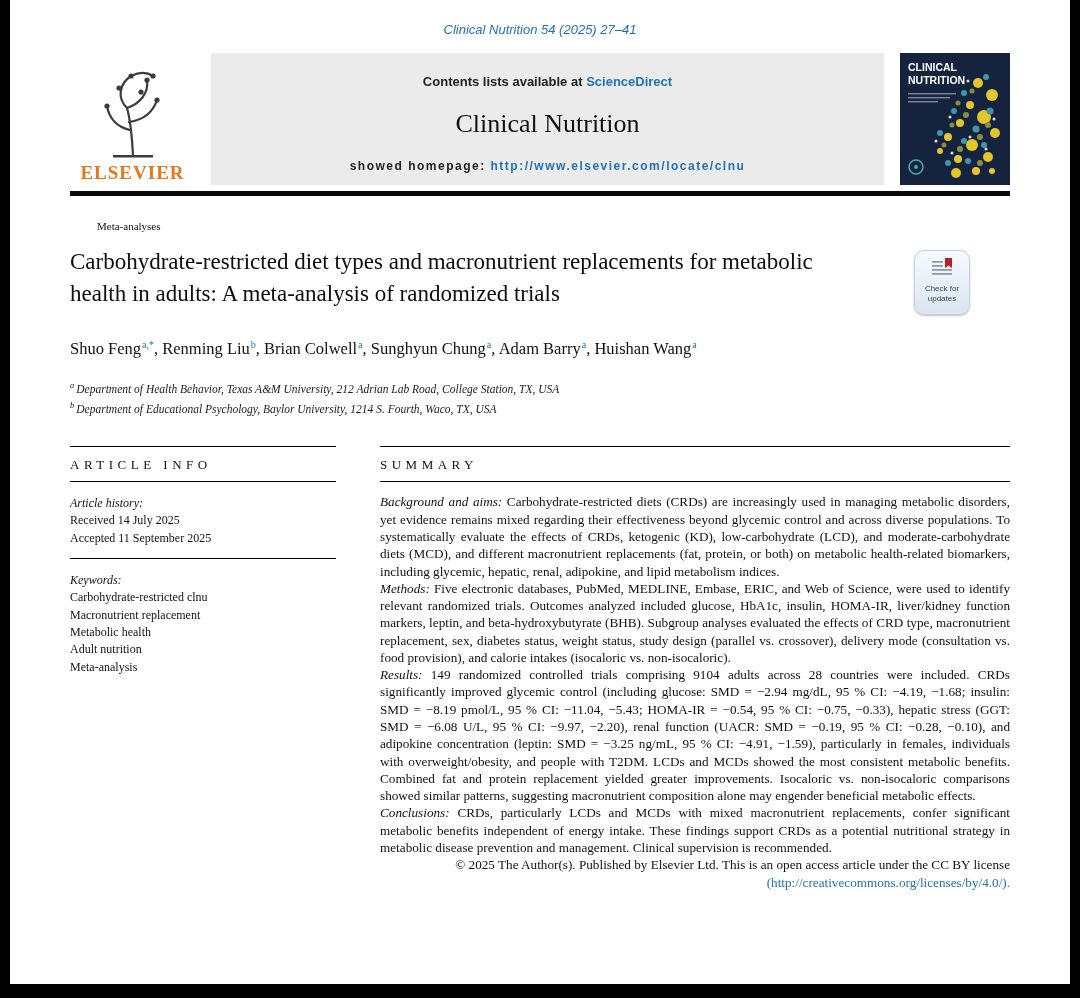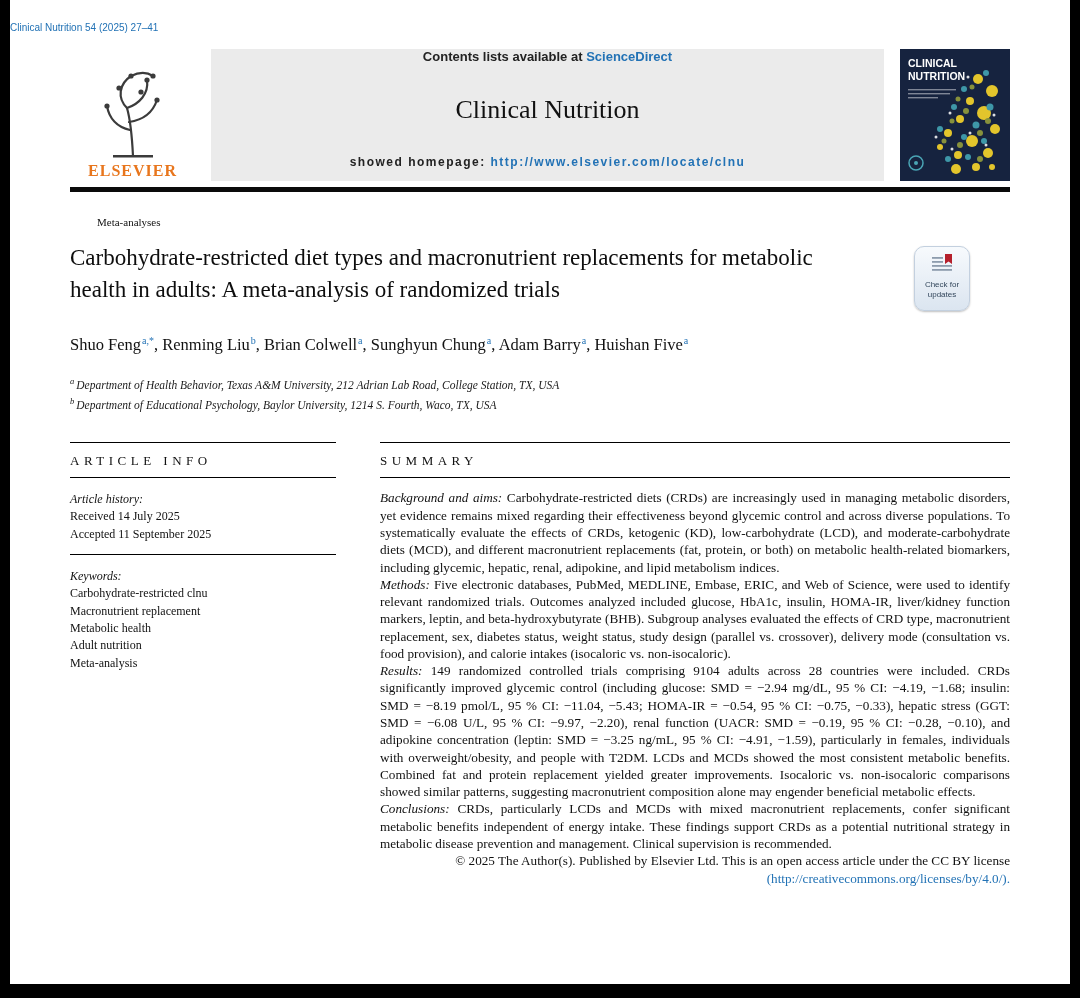--- a/index.html
+++ b/index.html
@@ -1,26 +1,26 @@
 <!DOCTYPE html>
 <html><head>
 <meta charset="utf-8">
 <style>
   * { margin:0; padding:0; box-sizing:border-box; }
   html, body { width:1080px; height:998px; }
   body { background:#000; position:relative; font-family:"Liberation Serif", serif; color:#111; overflow:hidden; }
   .page { position:absolute; left:10px; right:10px; top:0; bottom:14px; background:#fff; overflow:hidden; }
   .content { padding:0 60px; }
 
-  .citation { text-align:left; padding-top:22px; font-family:"Liberation Sans", sans-serif; font-size:10px; color:#2272b5; }
+  .citation { text-align:center; padding-top:22px; font-family:"Liberation Sans", sans-serif; font-size:13px; color:#2272b5;font-style:italic; }
 
   .header-row { display:flex; margin-top:16px; height:132px; align-items:stretch; }
   .logo-box { width:125px; display:flex; flex-direction:column; align-items:center; justify-content:flex-end; padding-bottom:1px; }
-  .elsevier-wordmark { font-family:"Liberation Serif", serif; font-weight:bold; color:#e8761d; font-size:16px; letter-spacing:1px; margin-top:2px; }
-  .gray-box { flex:1; background:#ebebeb; margin:0 16px; display:flex; flex-direction:column; justify-content:space-between; text-align:center; padding:0 8px 12px; }
+  .elsevier-wordmark { font-family:"Liberation Serif", serif; font-weight:bold; color:#e8761d; font-size:19px; letter-spacing:1px; margin-top:2px; }
+  .gray-box { flex:1; background:#ebebeb; margin:0 16px; display:flex; flex-direction:column; justify-content:space-between; text-align:center; padding:21px 8px 12px; }
   .contents-line { font-family:"Liberation Sans", sans-serif; font-size:13px; font-weight:bold; color:#222; }
   .journal-name { font-family:"Liberation Serif", serif; font-size:26px; color:#111; }
   .homepage-line { font-family:"Liberation Sans", sans-serif; font-size:12px; font-weight:bold; letter-spacing:1.5px; color:#222; }
   .link { color:#2272b5; text-decoration:none; cursor:pointer; }
   .cover-box { width:110px; }
 
   .black-rule { height:5px; background:#0a0a0a; margin-top:6px; }
 
   .section-label { margin-top:24px; font-size:11px;margin-left:27px; }
 
@@ -178,21 +178,21 @@
         </div>
       </div>
     </div>
 
     <div class="authors">
       <span class="author"><span>Shuo Feng</span><sup>a,*</sup><span>,</span></span>
       <span class="author"><span>Renming Liu</span><sup>b</sup><span>,</span></span>
       <span class="author"><span>Brian Colwell</span><sup>a</sup><span>,</span></span>
       <span class="author"><span>Sunghyun Chung</span><sup>a</sup><span>,</span></span>
       <span class="author"><span>Adam Barry</span><sup>a</sup><span>,</span></span>
-      <span class="author"><span>Huishan Five</span><sup>a</sup><span></span></span>
+      <span class="author"><span>Huishan Wang</span><sup>a</sup><span></span></span>
     </div>
 
     <div class="affiliations">
       <div><sup>a</sup><span>Department of Health Behavior, Texas A&amp;M University, 212 Adrian Lab Road, College Station, TX, USA</span></div>
       <div><sup>b</sup><span>Department of Educational Psychology, Baylor University, 1214 S. Fourth, Waco, TX, USA</span></div>
     </div>
 
     <div class="columns">
 
       <div class="col-left">

